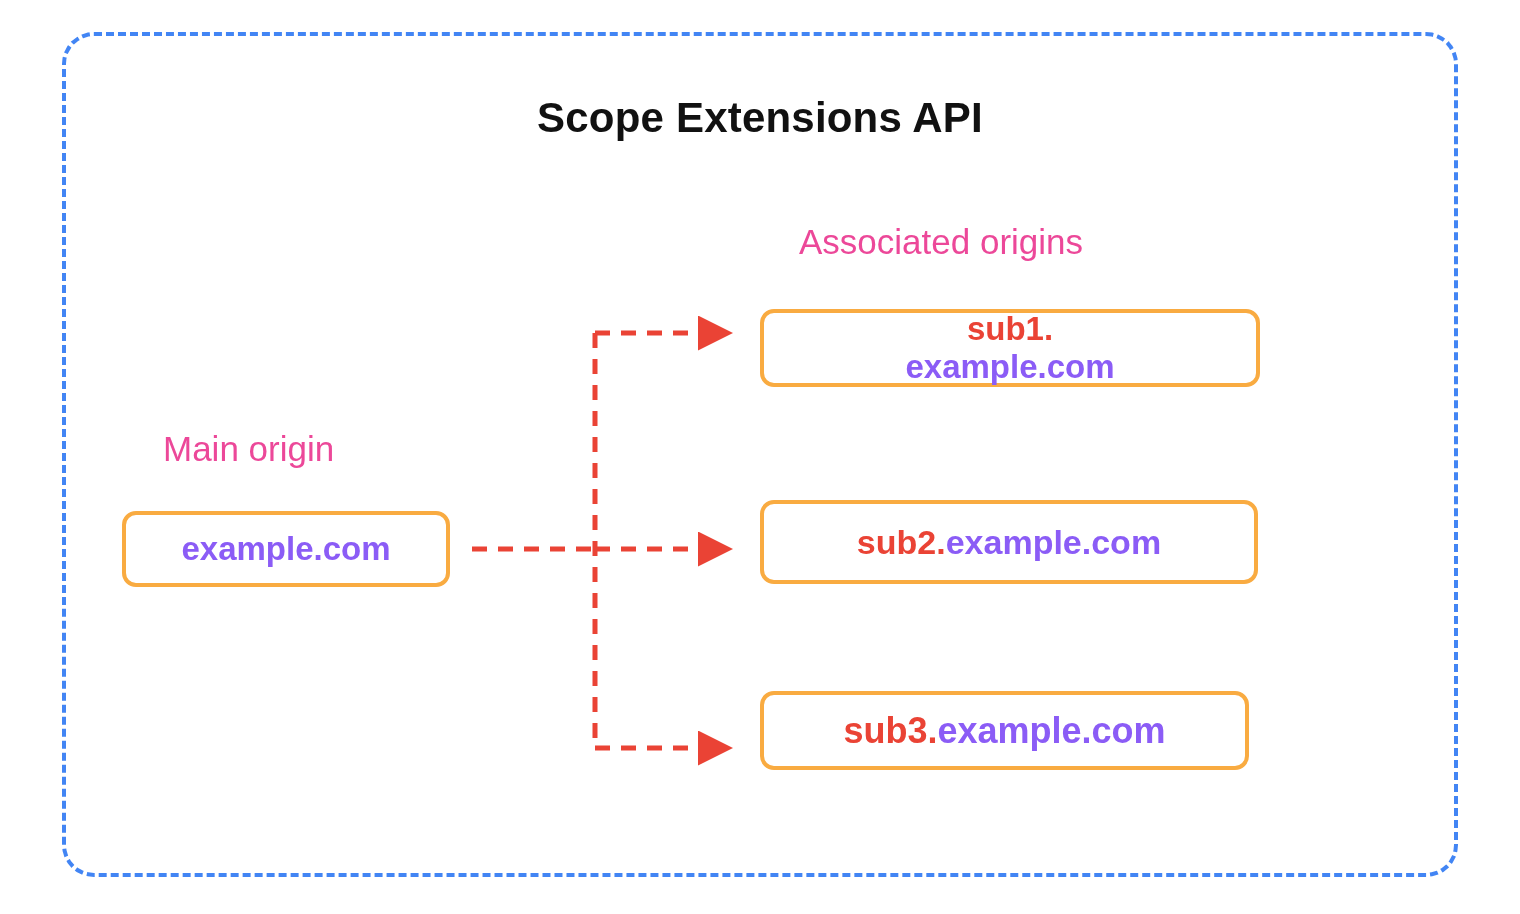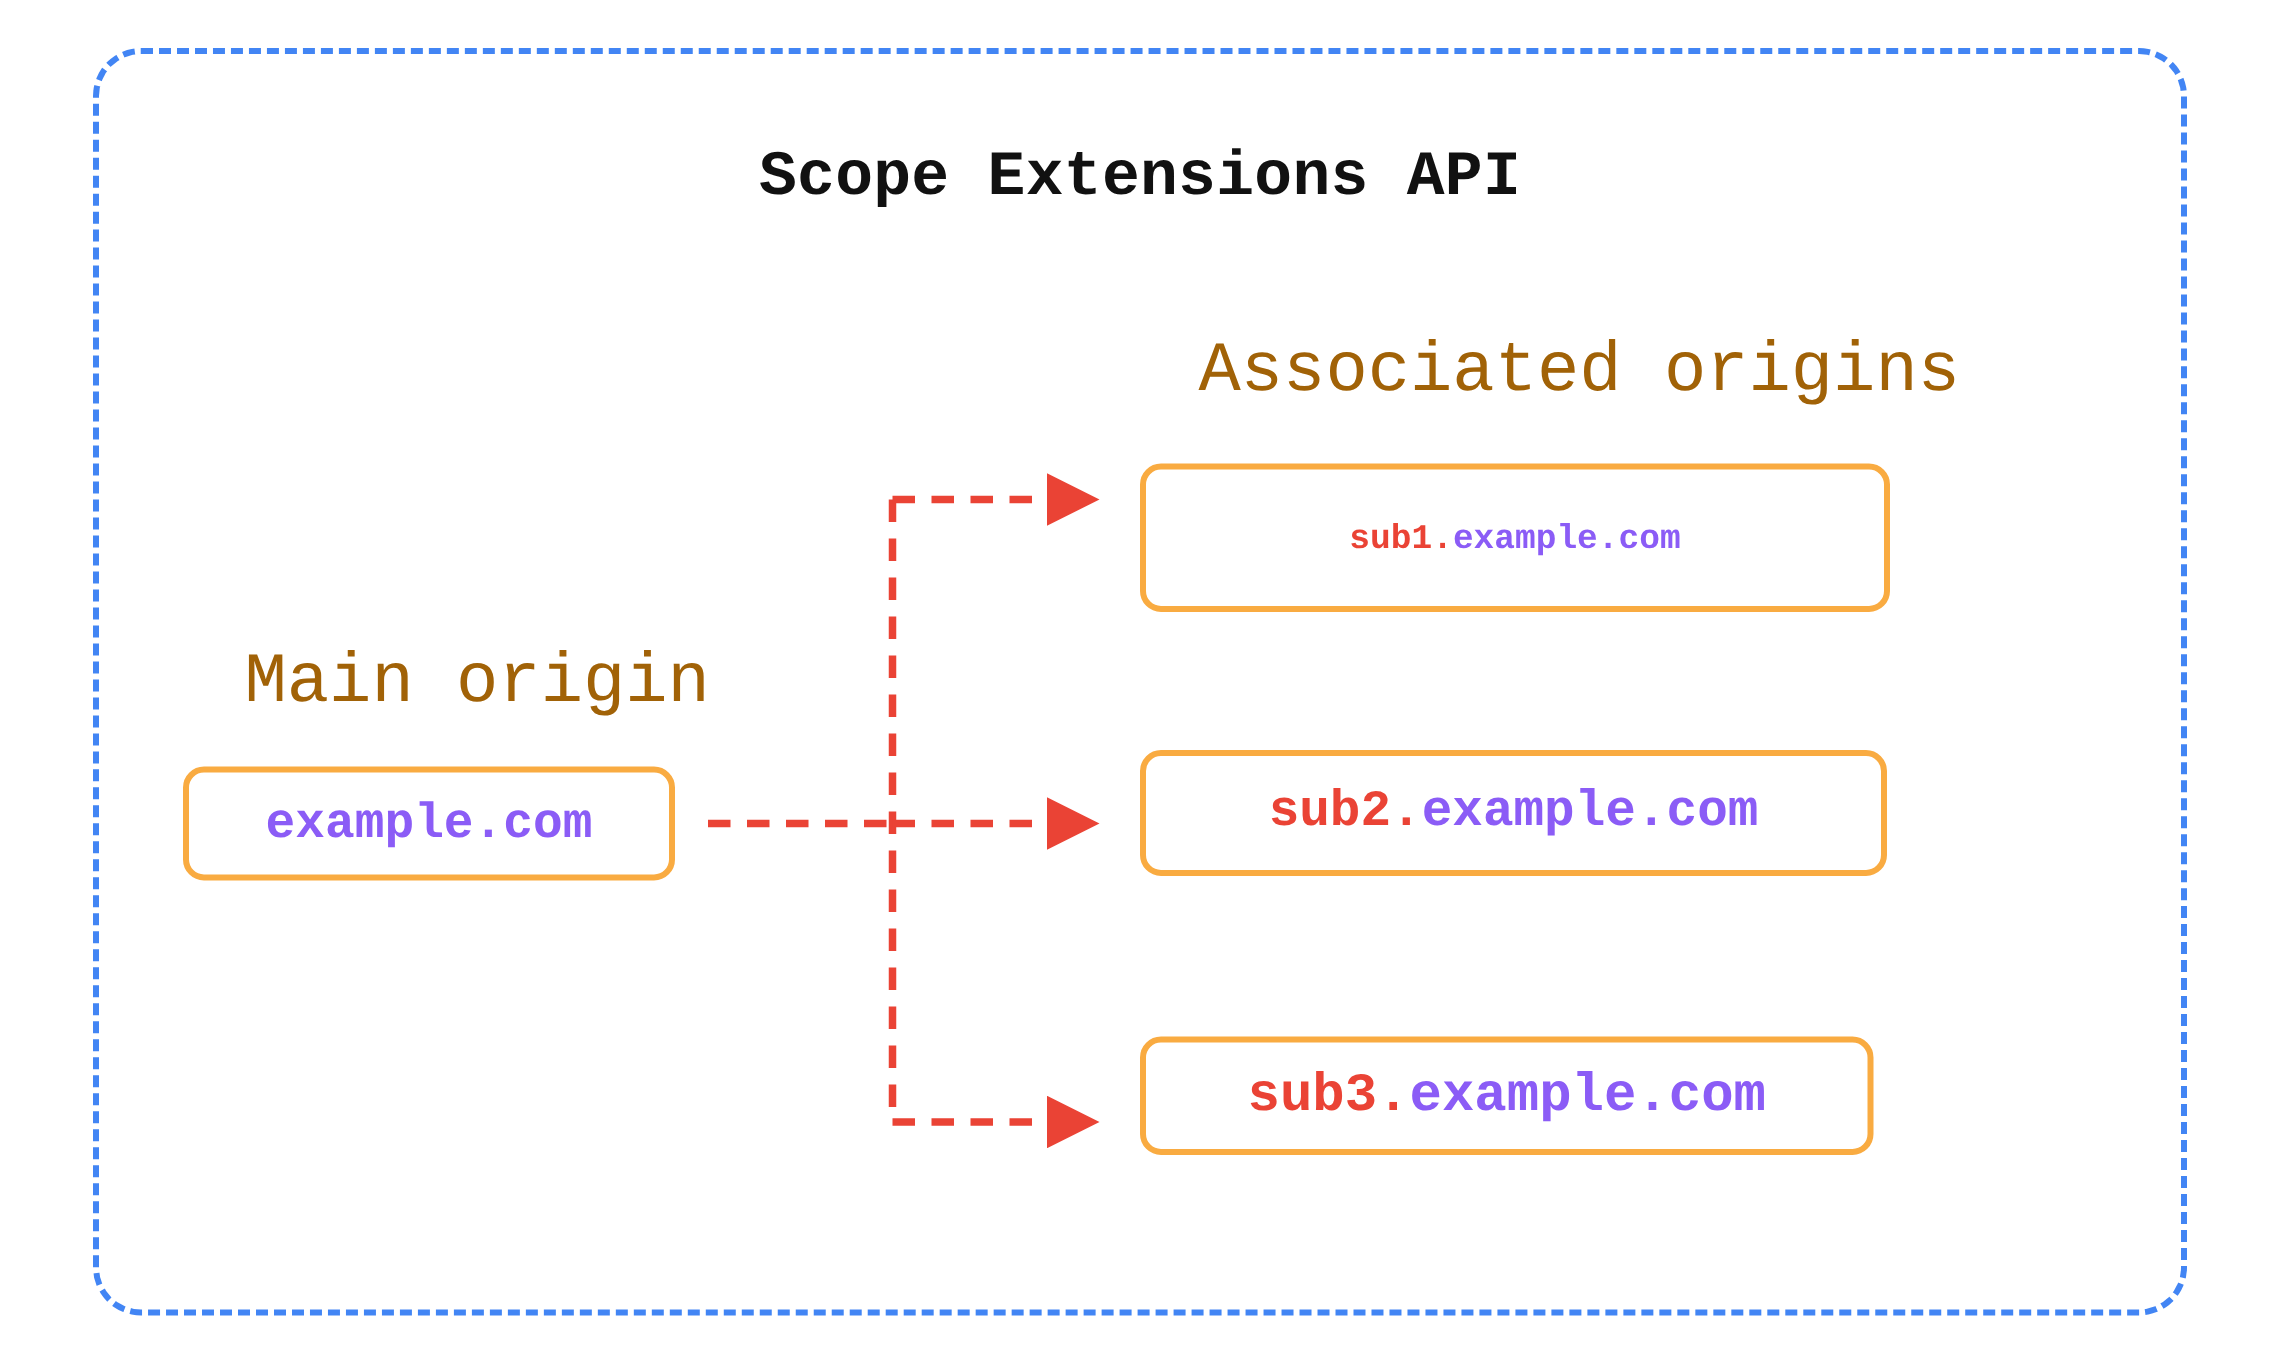--- a/index.html
+++ b/index.html
@@ -12,21 +12,20 @@
     font-family: "Liberation Sans", sans-serif;
     -webkit-font-smoothing: antialiased;
   }
 
   #canvas {
     position: relative;
     width: 1520px;
     height: 914px;
     background: #ffffff;
     overflow: hidden;
-    font-family: Liberation Mono, monospace;
   }
 
   
   .outer-frame {
     position: absolute;
     left: 62px;
     top: 32px;
     width: 1396px;
     height: 845px;
     box-sizing: border-box;
@@ -45,23 +44,23 @@
     font-size: 42px;
     font-weight: 700;
     color: #111111;
     letter-spacing: 0.2px;
     line-height: 1.1;
   }
 
   
   .caption {
     position: absolute;
-    font-size: 47px;
+    font-size: 35px;
     font-weight: 400;
-    color: #a16207;
+    color: #ec4899;
     line-height: 1.1;
     white-space: nowrap;
   }
   .caption.main-origin-caption {
     left: 163px;
     top: 430px;
   }
   .caption.associated-caption {
     left: 799px;
     top: 223px;
@@ -91,22 +90,23 @@
     left: 122px;
     top: 511px;
     width: 328px;
     height: 76px;
     font-size: 33px;
   }
   .origin-box.assoc1 {
     left: 760px;
     top: 309px;
     width: 500px;
-    height: 99px;
-    font-size: 23px;
+    height: 78px;
+    font-size: 33px;
+    flex-direction: column;
   }
   .origin-box.assoc2 {
     left: 760px;
     top: 500px;
     width: 498px;
     height: 84px;
     font-size: 34px;
   }
   .origin-box.assoc3 {
     left: 760px;

